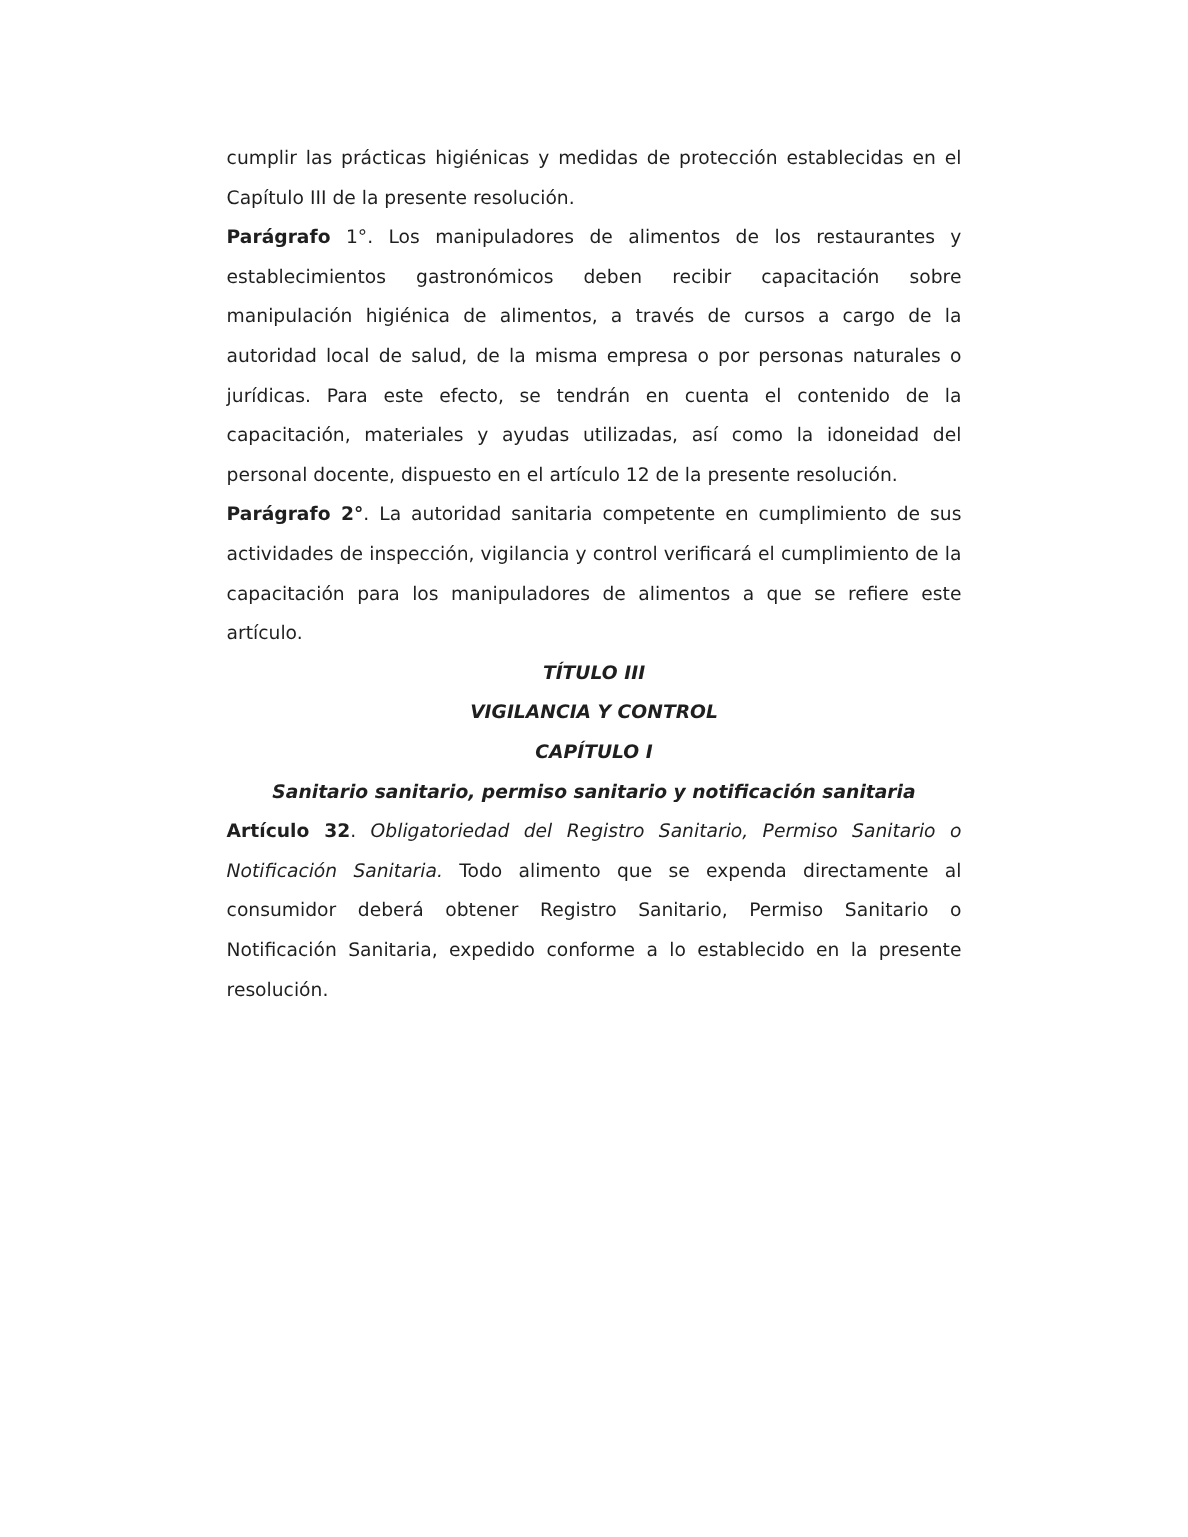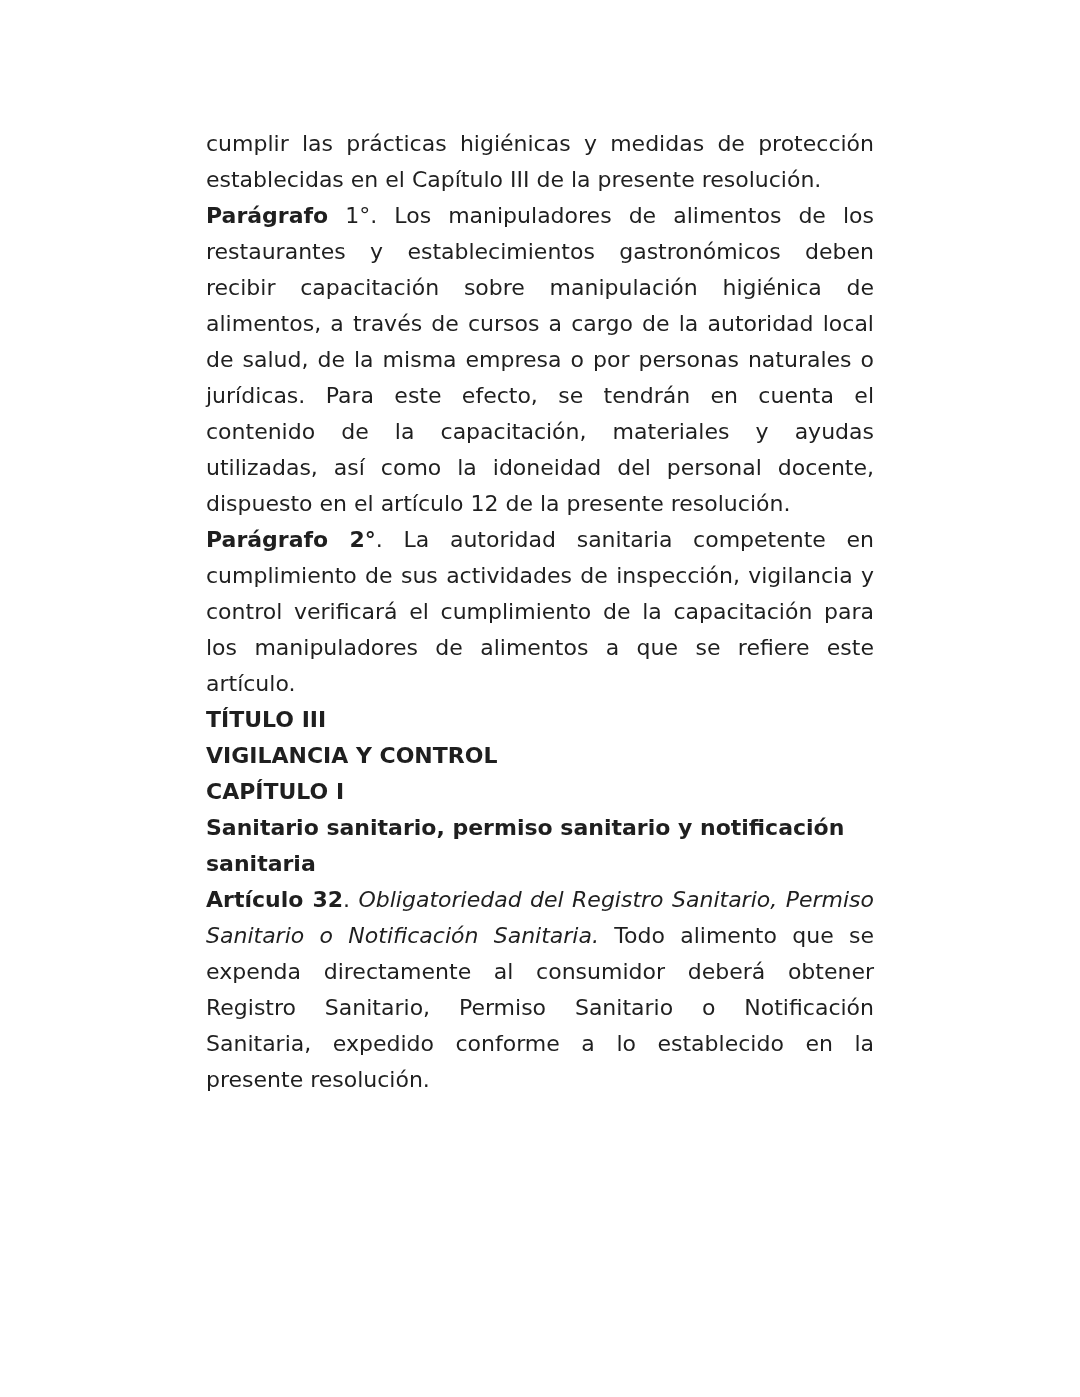--- a/index.html
+++ b/index.html
@@ -9,32 +9,33 @@
   }
   .page {
     position: relative;
     width: 968px;
     height: 1397px;
     margin: 0 auto;
     background: #ffffff;
     box-sizing: border-box;
     padding: 126px 150px 0 150px;
     font-family: "DejaVu Sans", "Liberation Sans", sans-serif;
-    font-size: 22px;
+    font-size: 17px;
     line-height: 36px;
     color: #1f1f1f;
     overflow: hidden;
   }
   .doc p {
     margin: 0;
     text-align: justify;
     text-justify: inter-word;
   }
   .doc p.center {
-    text-align: left;
+    text-align: center;
+    font-style: italic;
   }
   .doc p.gap {
   }
   .b { font-weight: bold; }
   .i { font-style: italic; }
 </style>
 </head>
 <body>
 
 <div class="page">

